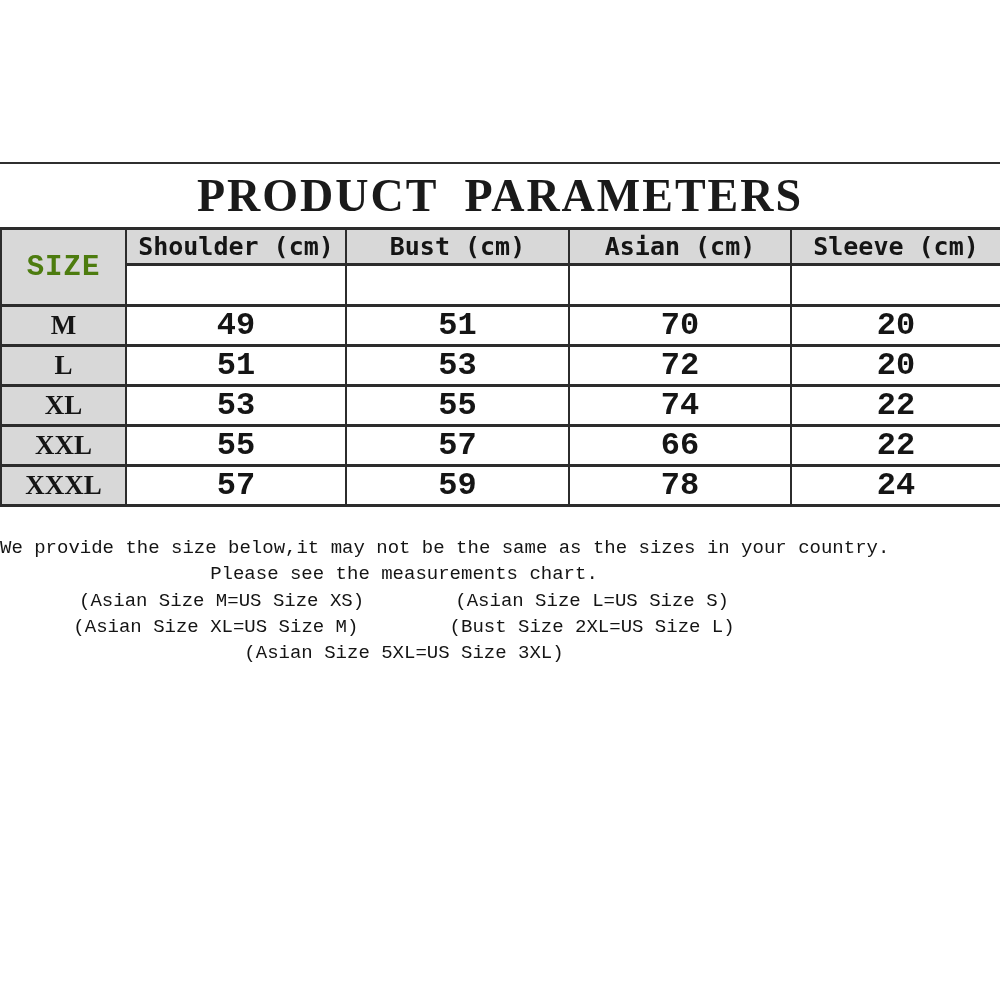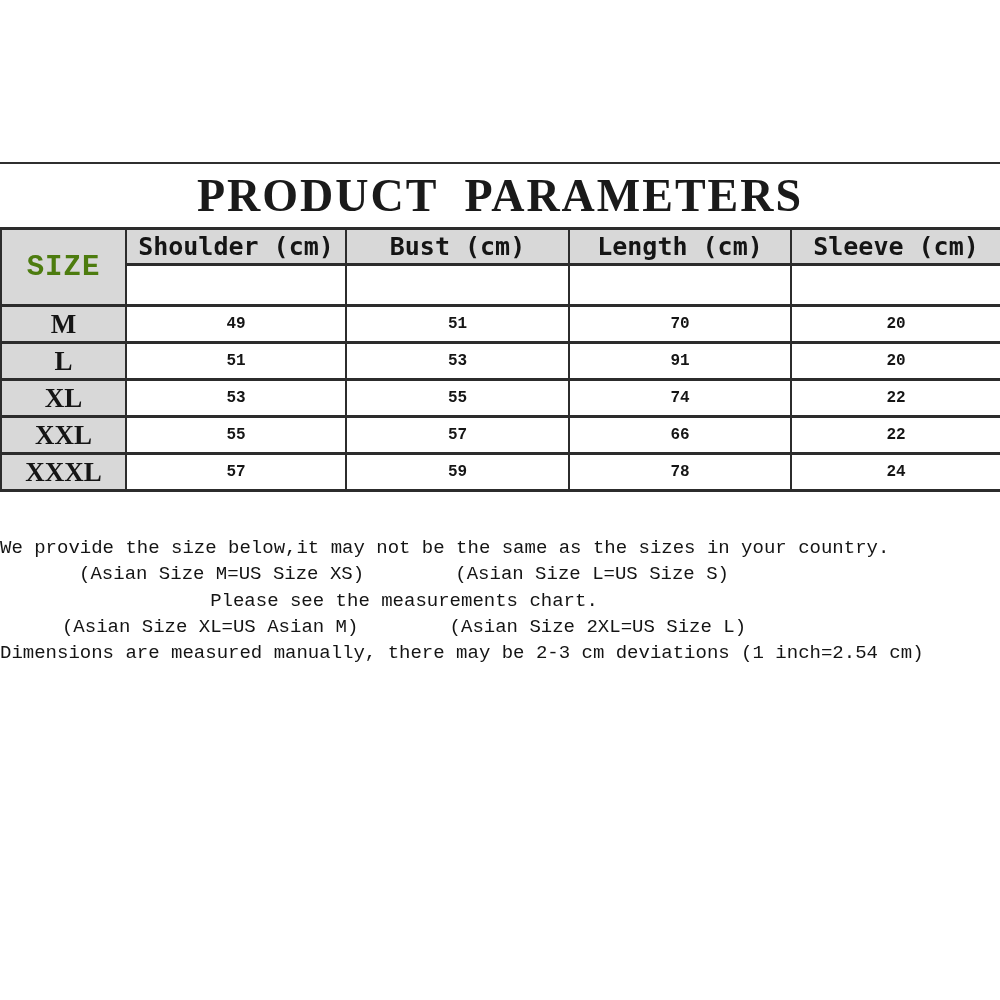--- a/index.html
+++ b/index.html
@@ -84,21 +84,21 @@
     background: #d8d8d8;
     font-family: "Liberation Serif", serif;
     font-weight: 700;
     font-size: 27px;
     color: #151515;
   }
   td.val-cell {
     background: #ffffff;
     font-family: "Liberation Mono", monospace;
     font-weight: 700;
-    font-size: 16px;
+    font-size: 32px;
     color: #151515;
   }
   tr.header-row   { height: 36px; }
   tr.spacer-row   { height: 41px; }
   tr.data-row     { height: 37px; }
 
   .notes {
     position: absolute;
     top: 535px;
     left: 0;
@@ -125,41 +125,41 @@
     <col style="width:220px">
     <col style="width:223px">
     <col style="width:222px">
     <col style="width:210px">
   </colgroup>
   <tbody>
     <tr class="header-row">
       <td class="size-hdr" rowspan="2">SIZE</td>
       <td class="hdr">Shoulder (cm)</td>
       <td class="hdr">Bust (cm)</td>
-      <td class="hdr">Length (cm)</td>
+      <td class="hdr">Asian (cm)</td>
       <td class="hdr">Sleeve (cm)</td>
     </tr>
     <tr class="spacer-row">
       <td class="spacer"></td>
       <td class="spacer"></td>
       <td class="spacer"></td>
       <td class="spacer"></td>
     </tr>
     <tr class="data-row">
       <td class="size-cell">M</td>
       <td class="val-cell">49</td>
       <td class="val-cell">51</td>
       <td class="val-cell">70</td>
       <td class="val-cell">20</td>
     </tr>
     <tr class="data-row">
       <td class="size-cell">L</td>
       <td class="val-cell">51</td>
       <td class="val-cell">53</td>
-      <td class="val-cell">91</td>
+      <td class="val-cell">72</td>
       <td class="val-cell">20</td>
     </tr>
     <tr class="data-row">
       <td class="size-cell">XL</td>
       <td class="val-cell">53</td>
       <td class="val-cell">55</td>
       <td class="val-cell">74</td>
       <td class="val-cell">22</td>
     </tr>
     <tr class="data-row">
@@ -174,17 +174,17 @@
       <td class="val-cell">57</td>
       <td class="val-cell">59</td>
       <td class="val-cell">78</td>
       <td class="val-cell">24</td>
     </tr>
   </tbody>
 </table>
 
 <div class="notes">
   <div class="note-line">We provide the size below,it may not be the same as the sizes in your country.</div>
+  <div class="note-line">Please see the measurements chart.</div>
   <div class="note-line">(Asian Size M=US Size XS)        (Asian Size L=US Size S)</div>
-  <div class="note-line">Please see the measurements chart.</div>
-  <div class="note-line">(Asian Size XL=US Asian M)        (Asian Size 2XL=US Size L)</div>
-  <div class="note-line">Dimensions are measured manually, there may be 2-3 cm deviations (1 inch=2.54 cm)</div>
+  <div class="note-line">(Asian Size XL=US Size M)        (Bust Size 2XL=US Size L)</div>
+  <div class="note-line">(Asian Size 5XL=US Size 3XL)</div>
 </div>
 
 </body></html>

